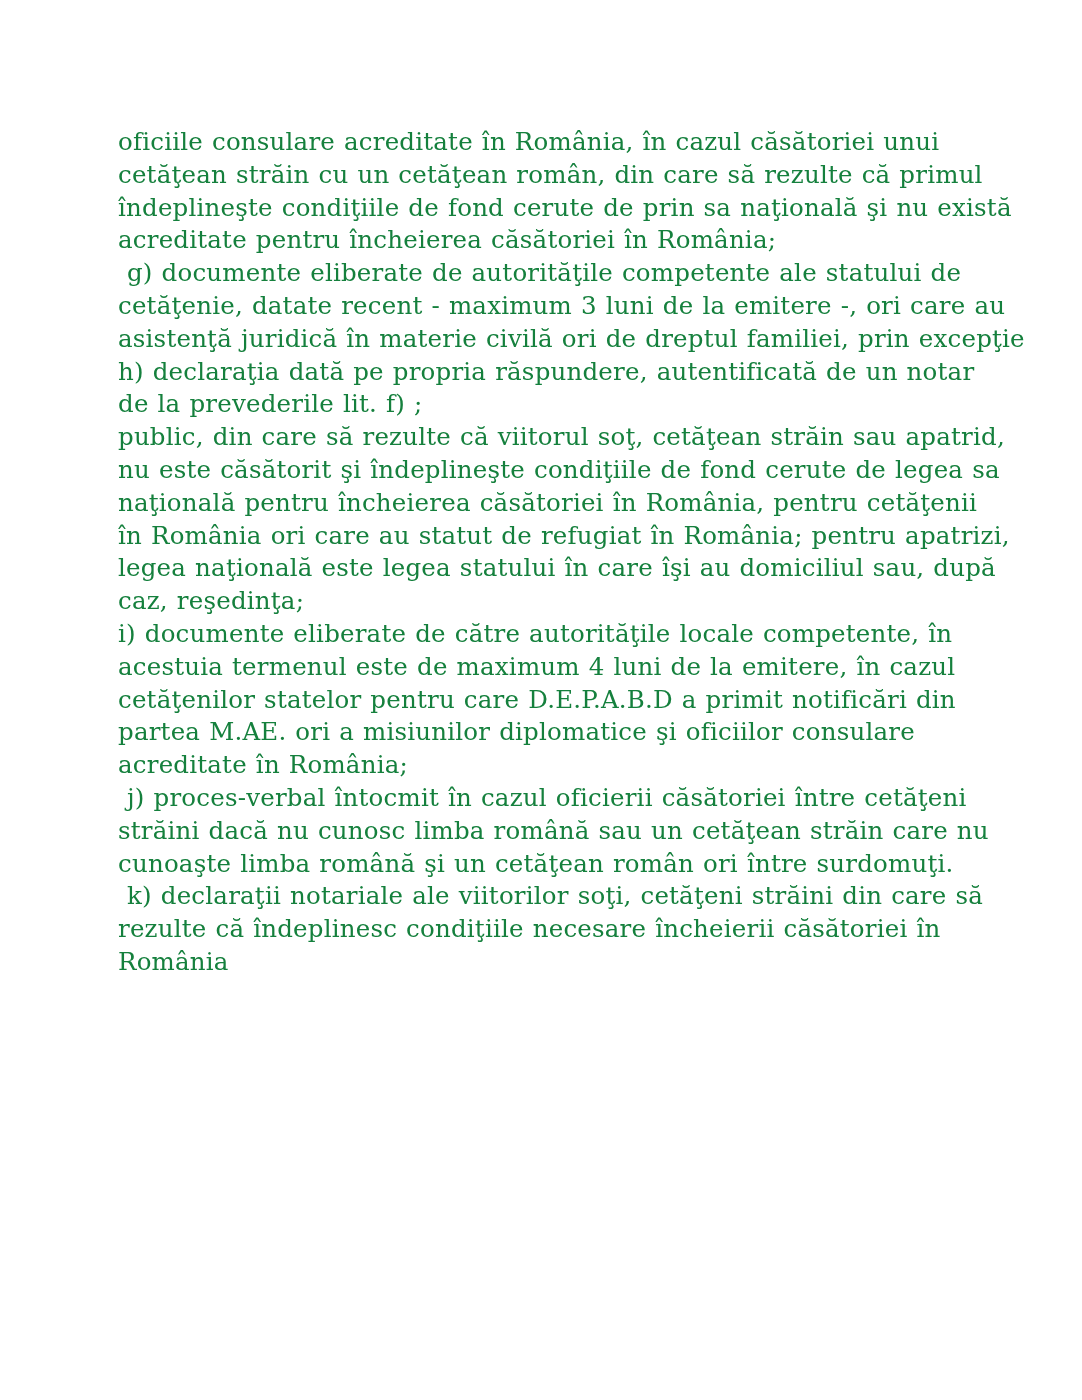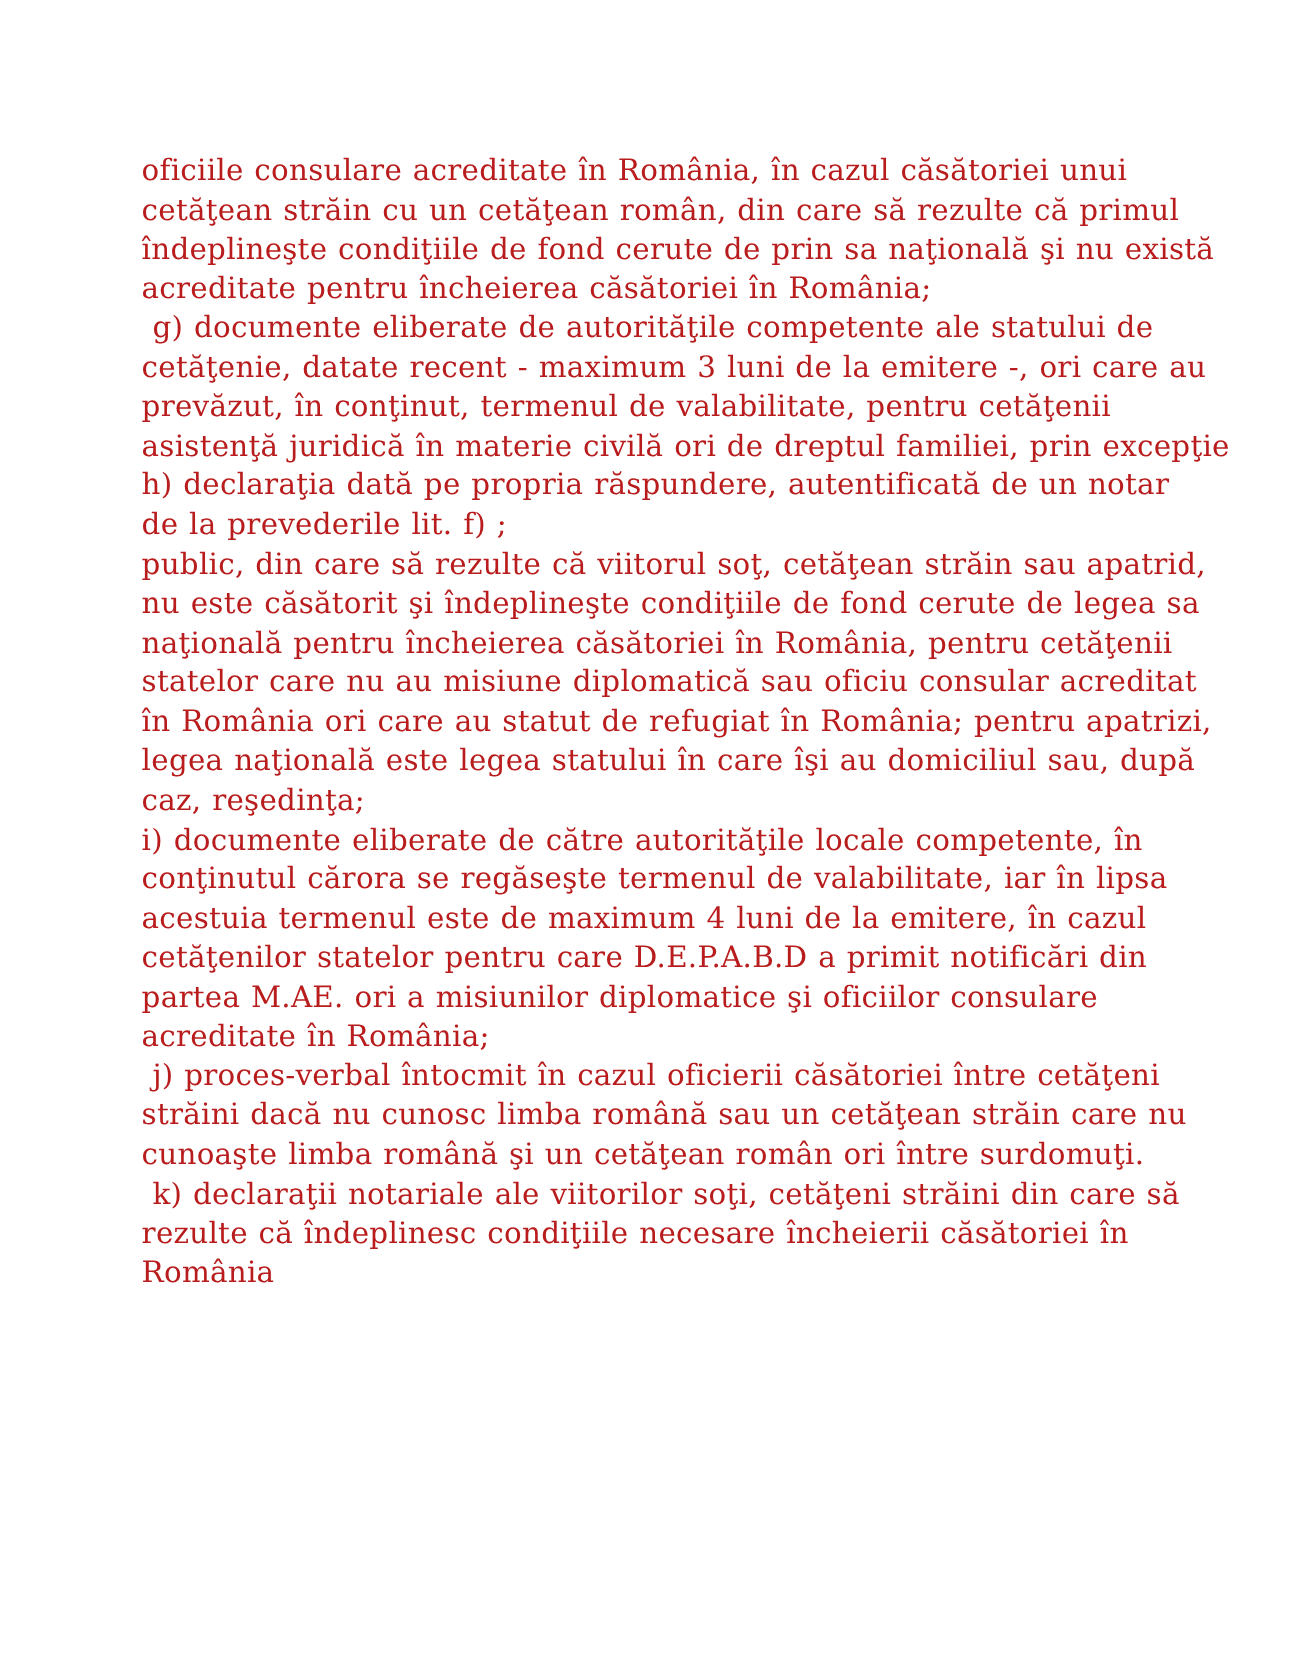--- a/index.html
+++ b/index.html
@@ -28,40 +28,37 @@
   }
   .text-line {
     white-space: pre;
     height: 32.8px;
   }
 </style>
 </head>
 <body>
 
 <div class="page">
-  <div class="textblock" style="color: #b91c1c;">
+  <div class="textblock" style="color: #15803d;">
       <div class="text-line">oficiile consulare acreditate în România, în cazul căsătoriei unui</div>
       <div class="text-line">cetăţean străin cu un cetăţean român, din care să rezulte că primul</div>
       <div class="text-line">îndeplineşte condiţiile de fond cerute de prin sa naţională şi nu există</div>
       <div class="text-line">acreditate pentru încheierea căsătoriei în România;</div>
       <div class="text-line"> g) documente eliberate de autorităţile competente ale statului de</div>
       <div class="text-line">cetăţenie, datate recent - maximum 3 luni de la emitere -, ori care au</div>
-      <div class="text-line">prevăzut, în conţinut, termenul de valabilitate, pentru cetăţenii</div>
       <div class="text-line">asistenţă juridică în materie civilă ori de dreptul familiei, prin excepţie</div>
       <div class="text-line">h) declaraţia dată pe propria răspundere, autentificată de un notar</div>
       <div class="text-line">de la prevederile lit. f) ;</div>
       <div class="text-line">public, din care să rezulte că viitorul soţ, cetăţean străin sau apatrid,</div>
       <div class="text-line">nu este căsătorit şi îndeplineşte condiţiile de fond cerute de legea sa</div>
       <div class="text-line">naţională pentru încheierea căsătoriei în România, pentru cetăţenii</div>
-      <div class="text-line">statelor care nu au misiune diplomatică sau oficiu consular acreditat</div>
       <div class="text-line">în România ori care au statut de refugiat în România; pentru apatrizi,</div>
       <div class="text-line">legea naţională este legea statului în care îşi au domiciliul sau, după</div>
       <div class="text-line">caz, reşedinţa;</div>
       <div class="text-line">i) documente eliberate de către autorităţile locale competente, în</div>
-      <div class="text-line">conţinutul cărora se regăseşte termenul de valabilitate, iar în lipsa</div>
       <div class="text-line">acestuia termenul este de maximum 4 luni de la emitere, în cazul</div>
       <div class="text-line">cetăţenilor statelor pentru care D.E.P.A.B.D a primit notificări din</div>
       <div class="text-line">partea M.AE. ori a misiunilor diplomatice şi oficiilor consulare</div>
       <div class="text-line">acreditate în România;</div>
       <div class="text-line"> j) proces-verbal întocmit în cazul oficierii căsătoriei între cetăţeni</div>
       <div class="text-line">străini dacă nu cunosc limba română sau un cetăţean străin care nu</div>
       <div class="text-line">cunoaşte limba română şi un cetăţean român ori între surdomuţi.</div>
       <div class="text-line"> k) declaraţii notariale ale viitorilor soţi, cetăţeni străini din care să</div>
       <div class="text-line">rezulte că îndeplinesc condiţiile necesare încheierii căsătoriei în</div>
       <div class="text-line">România</div>

